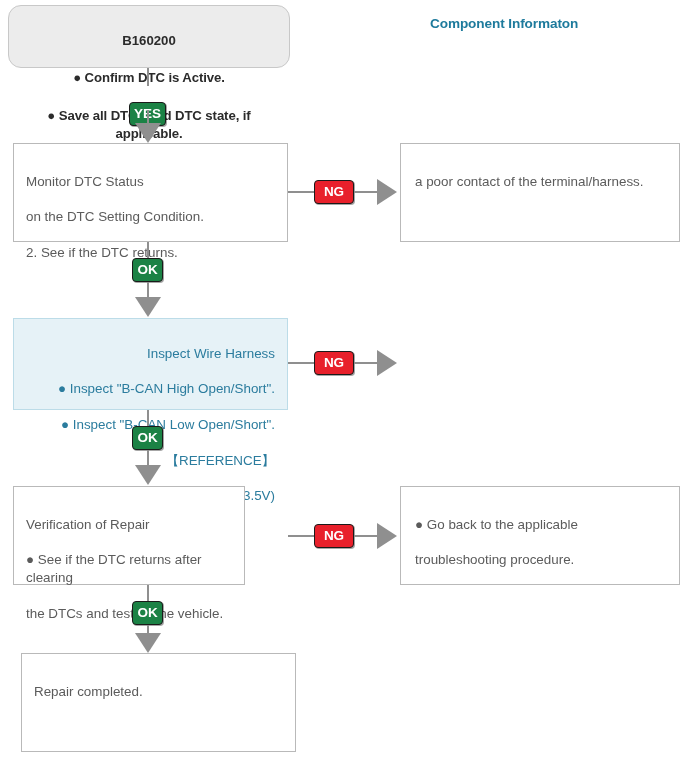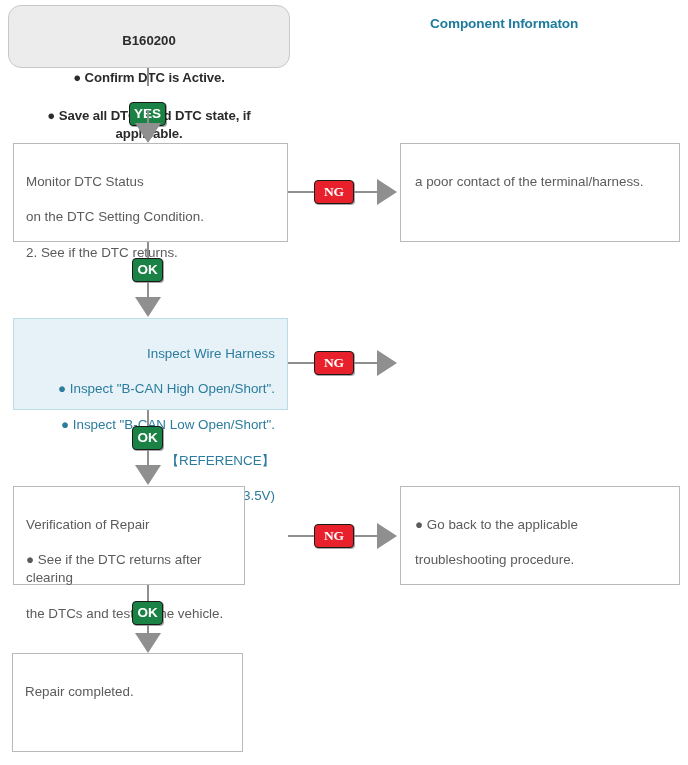--- a/index.html
+++ b/index.html
@@ -98,21 +98,21 @@
     color: #ffffff;
     font-weight: bold;
     font-size: 13.5px;
     text-align: center;
     line-height: 21px;
     height: 24px;
     box-shadow: 1px 1px 0 rgba(0,0,0,0.35);
   }
   .badge.ok   { background: #1b8245; }
   .badge.yes  { background: #1b8245; }
-  .badge.ng   { background: #e8202b; font-family: Liberation Serif, serif; }
+  .badge.ng   { background: #e8202b; }
 </style>
 </head>
 <body>
 
 <div id="chart">
 
   <div class="section-title" style="left:430px; top:16px;">Component Informaton</div>
 
   <div class="node start" style="left:8px; top:5px; width:282px; height:63px;">
     <span class="line l1">B160200</span>
@@ -175,17 +175,17 @@
   <div class="node result" style="left:400px; top:486px; width:280px; height:99px;">
     <span class="line">● Go back to the applicable</span>
     <span class="line">troubleshooting procedure.</span>
   </div>
 
   <div class="vline" style="left:147px; top:585px; height:16px;"></div>
   <div class="badge ok" style="left:132px; top:601px; width:31px;">OK</div>
   <div class="vline" style="left:147px; top:625px; height:24px;"></div>
   <div class="arrow-down" style="left:135px; top:633px;"></div>
 
-  <div class="node" style="left:12px; top:653px; width:231px; height:99px;">
+  <div class="node" style="left:21px; top:653px; width:275px; height:99px;">
     <span class="line">Repair completed.</span>
   </div>
 
 </div>
 
 </body></html>

